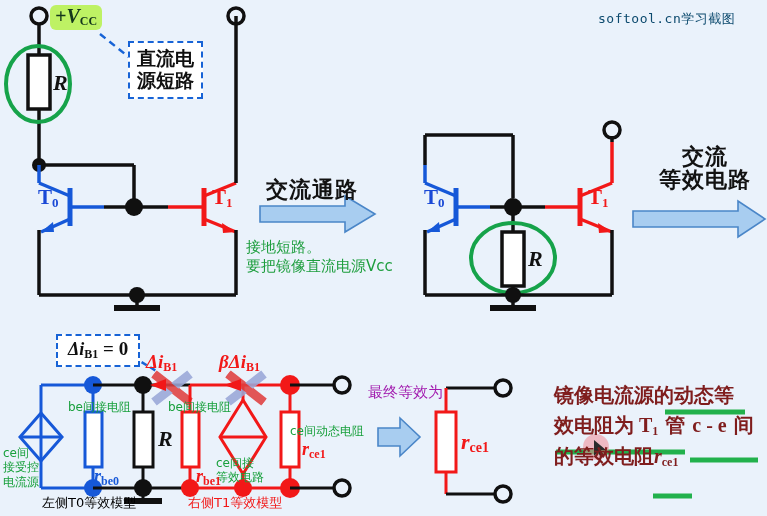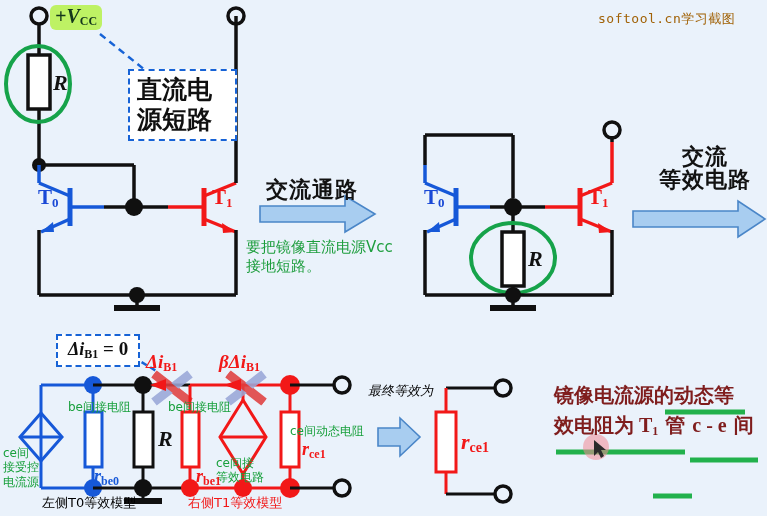--- a/index.html
+++ b/index.html
@@ -8,37 +8,36 @@
     background:#eaf2fb;
     font-family:"Liberation Sans","DejaVu Sans",sans-serif;
     overflow:hidden;
     position:relative;
   }
   #stage{position:absolute;left:0;top:0;width:767px;height:516px;}
   svg#art{position:absolute;left:0;top:0;width:767px;height:516px;}
   .lbl{position:absolute;white-space:nowrap;line-height:1.05;}
 
   .watermark{
-    color:#a16207;font-size:13px;letter-spacing:0.5px;
+    color:#0c4a6e;font-size:13px;letter-spacing:0.5px;
     font-family:"DejaVu Sans Mono","Liberation Mono",monospace;
   }
   .vcc-badge{
     background:#bef264;color:#14371b;
     font-family:"Liberation Serif","DejaVu Serif",serif;
     font-style:italic;font-weight:bold;font-size:20px;
     padding:1px 5px 2px 5px;border-radius:6px;
   }
   .vcc-badge .sub{font-size:12px;font-style:normal;font-weight:bold;vertical-align:-2px;letter-spacing:0;}
 
   .callout{
     border:2px dashed #1763d6;background:#ffffff;
-    color:#101010;font-size:25px;font-weight:bold;
-    text-align:center;padding:4px 23px 5px 7px;line-height:1.18;
-    font-family:"DejaVu Sans","Liberation Sans",sans-serif;
-    margin-top:28px;
+    color:#101010;font-size:19px;font-weight:bold;
+    text-align:center;padding:4px 7px 5px 7px;line-height:1.18;
+    font-family:"DejaVu Sans","Liberation Sans",sans-serif;
   }
   .callout2{
     border:2px dashed #1763d6;background:#ffffff;
     color:#101010;font-size:19px;font-weight:bold;
     text-align:center;padding:3px 10px 4px 10px;
     font-family:"Liberation Serif","DejaVu Serif",serif;
     margin-left:36px;
   }
 
   .bigcn{
@@ -47,23 +46,22 @@
   }
   .greencn{
     color:#1e9e3e;font-size:15px;line-height:1.28;
     font-family:"DejaVu Sans","Liberation Sans",sans-serif;
   }
   .greensm{
     color:#18a03c;font-size:12px;line-height:1.2;
     font-family:"DejaVu Sans","Liberation Sans",sans-serif;
   }
   .greenmid{
-    color:#000000;font-size:13px;line-height:1.2;
-    font-family:"DejaVu Sans","Liberation Sans",sans-serif;
-    font-style:italic;
+    color:#a21caf;font-size:15px;line-height:1.2;
+    font-family:"DejaVu Sans","Liberation Sans",sans-serif;
   }
   .tlabel{
     font-family:"Liberation Serif","DejaVu Serif",serif;
     font-weight:bold;font-size:21px;
   }
   .tlabel .sub{font-size:13px;vertical-align:-3px;}
   .t0{color:#1a49d6;}
   .t1{color:#f21818;}
 
   .rlabel{
@@ -314,22 +312,22 @@
 <div class="lbl tlabel t0" style="left:38px;top:186px;">
   <span>T</span><span class="sub">0</span>
 </div>
 <div class="lbl tlabel t1" style="left:212px;top:186px;">
   <span>T</span><span class="sub">1</span>
 </div>
 
 <div class="lbl bigcn" style="left:266px;top:178px;">交流通路</div>
 
 <div class="lbl greencn" style="left:246px;top:238px;">
+  <div>接地短路。</div>
   <div>要把镜像直流电源Vcc</div>
-  <div>接地短路。</div>
 </div>
 
 <div class="lbl tlabel t0" style="left:424px;top:186px;">
   <span>T</span><span class="sub">0</span>
 </div>
 <div class="lbl tlabel t1" style="left:588px;top:186px;">
   <span>T</span><span class="sub">1</span>
 </div>
 <div class="lbl rlabel" style="left:528px;top:247px;">R</div>
 
@@ -382,15 +380,16 @@
 
 <div class="lbl greenmid" style="left:368px;top:383px;">最终等效为</div>
 
 <div class="lbl rsub rred" style="left:461px;top:430px;font-size:22px;">
   <span class="it">r</span><span class="sub" style="font-size:14px;">ce1</span>
 </div>
 
 <div class="lbl concl" style="left:554px;top:380px;">
   <div><span>镜像电流源的</span><span>动态等</span></div>
   <div><span>效电阻</span><span class="serif">为 T</span><span class="serif sub">1</span><span> 管 </span><span class="serif">c - e</span><span> 间</span></div>
+  <div><span>的等效电阻</span><span class="serif it">r</span><span class="serif sub">ce1</span></div>
 </div>
 
 </div>
 
 </body></html>

